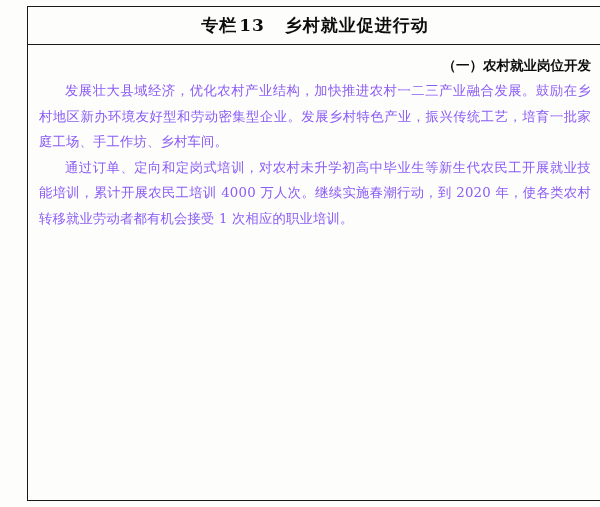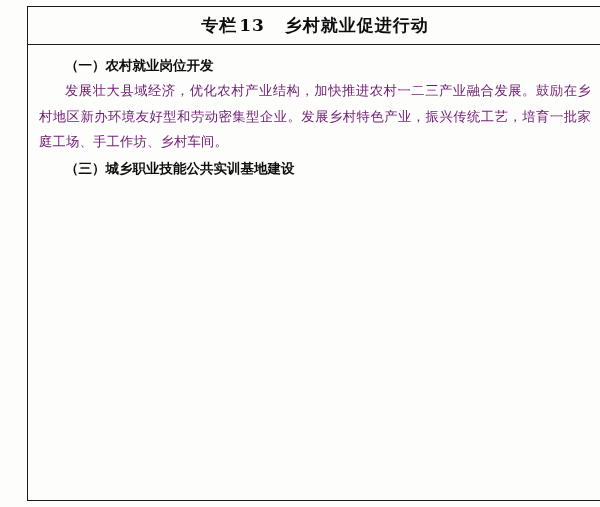--- a/index.html
+++ b/index.html
@@ -58,29 +58,30 @@
     box-sizing: border-box;
   }
   .sec-head {
     font-family: "DejaVu Serif", serif;
     font-weight: bold;
     font-size: 13.5px;
     line-height: 26px;
     text-indent: 26px;
     color: #0d0d0d;
     white-space: nowrap;
+    text-align: right;
   }
   .para {
     font-family: "DejaVu Serif", serif;
     font-size: 13.3px;
     line-height: 25.5px;
     text-align: justify;
     text-justify: inter-ideograph;
     text-indent: 26px;
-    color: #701a75;
+    color: #8b5cf6;
     margin: 0;
     letter-spacing: 0.2px;
   }
 </style>
 </head>
 <body>
 
 <div class="page">
   <div class="box">
 
@@ -88,20 +89,20 @@
       <div class="title">
         <span>专栏</span><span class="num">13</span><span class="gap"></span><span>乡村就业促进行动</span>
       </div>
     </div>
 
     <div class="content">
 
       <div class="sec-head">（一）农村就业岗位开发</div>
       <p class="para">发展壮大县域经济，优化农村产业结构，加快推进农村一二三产业融合发展。鼓励在乡村地区新办环境友好型和劳动密集型企业。发展乡村特色产业，振兴传统工艺，培育一批家庭工场、手工作坊、乡村车间。</p>
 
+      <p class="para">通过订单、定向和定岗式培训，对农村未升学初高中毕业生等新生代农民工开展就业技能培训，累计开展农民工培训 4000 万人次。继续实施春潮行动，到 2020 年，使各类农村转移就业劳动者都有机会接受 1 次相应的职业培训。</p>
 
-      <div class="sec-head">（三）城乡职业技能公共实训基地建设</div>
 
 
     </div>
 
   </div>
 </div>
 
 </body></html>

